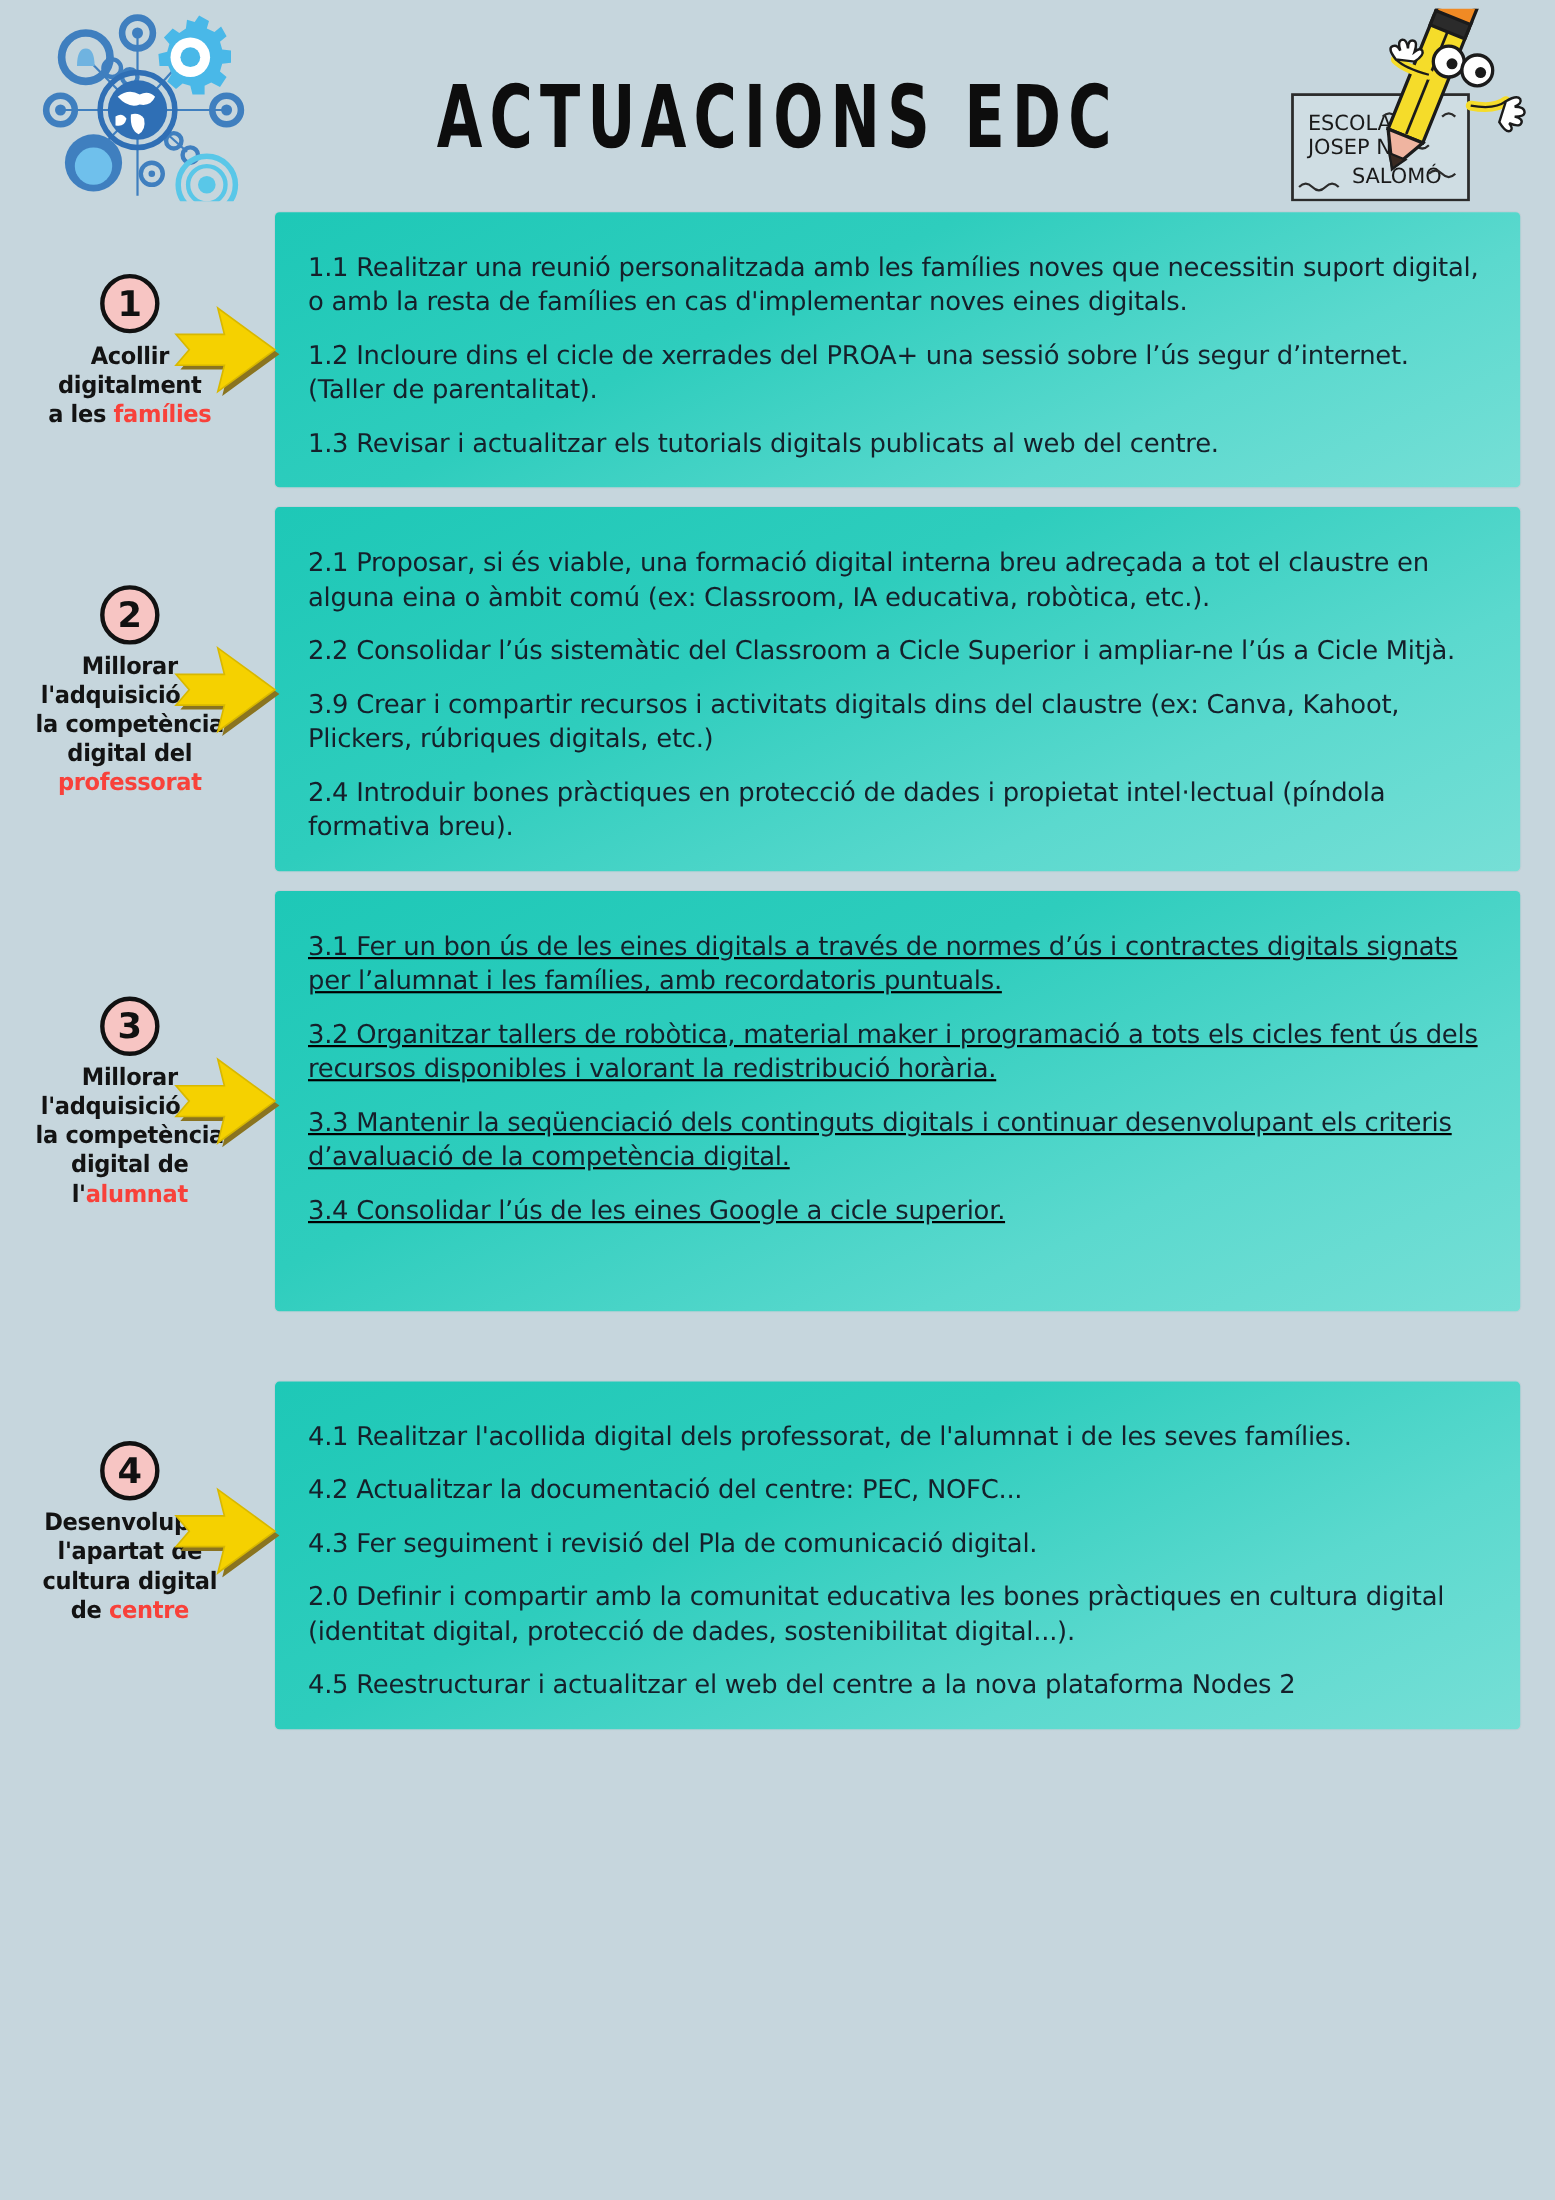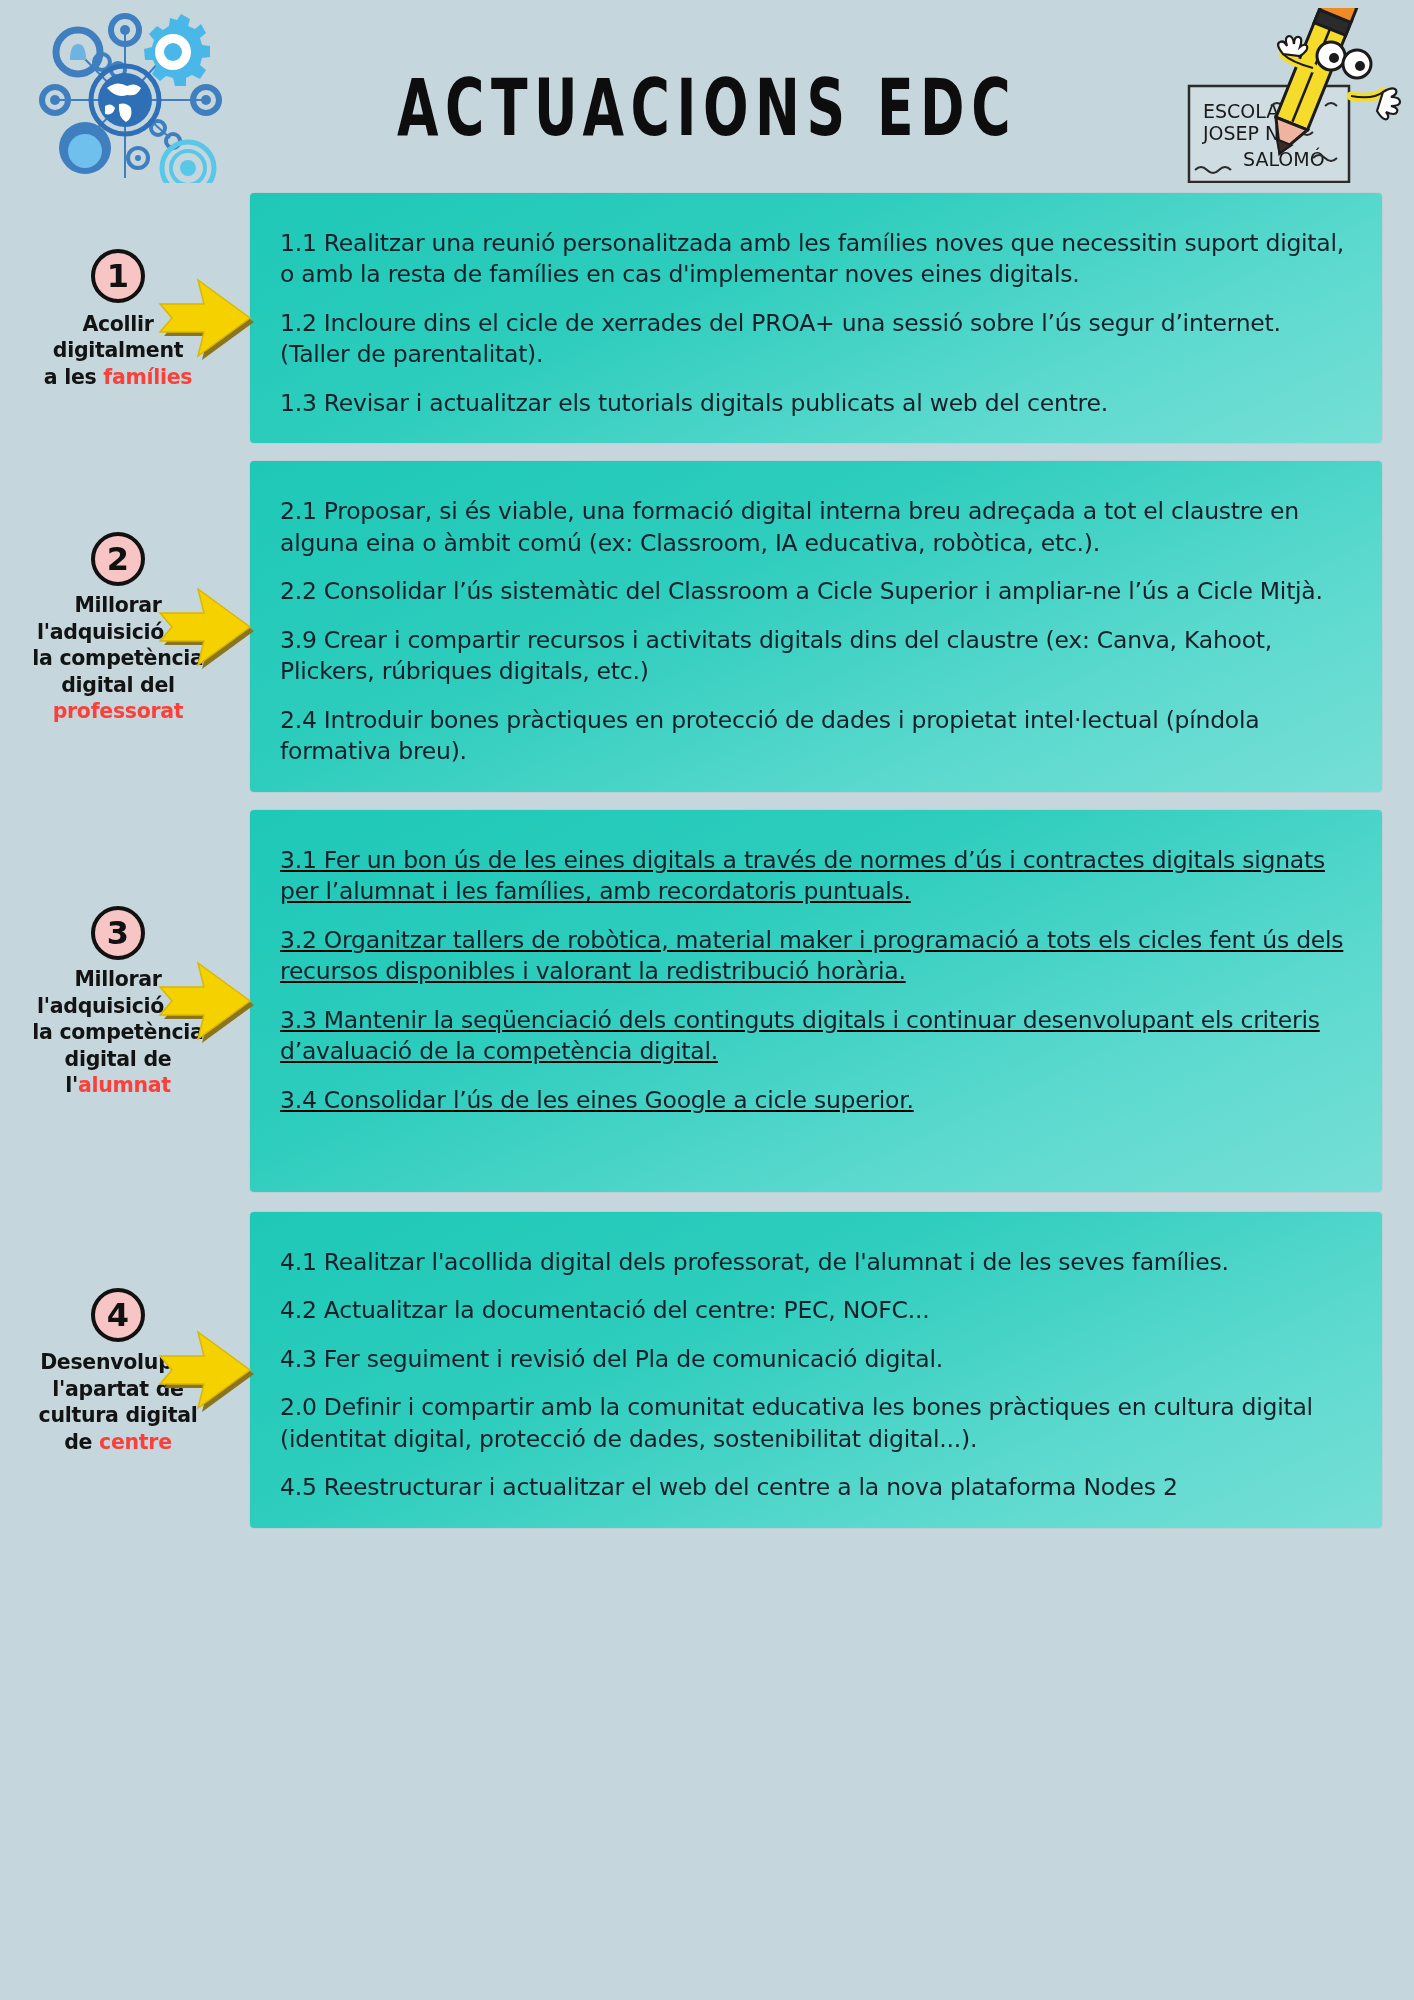--- a/index.html
+++ b/index.html
@@ -23,21 +23,21 @@
   }
   .logo-left {
     position: absolute;
     left: 30px;
     top: 8px;
     width: 200px;
     height: 175px;
   }
   .logo-right {
     position: absolute;
-    right: 4px;
+    right: 18px;
     top: 8px;
     width: 225px;
     height: 175px;
   }
   .header-title {
     position: absolute;
     left: 0;
     right: 0;
     top: 62px;
     text-align: center;
@@ -137,21 +137,21 @@
     letter-spacing: -0.25px;
   }
   .box p:last-child {
     margin-bottom: 0;
   }
 
   
   .row-1 .box { min-height: 245px; }
   .row-2 .box { min-height: 322px; }
   .row-3 .box { min-height: 382px; text-decoration: underline; }
-  .row-4 .box { min-height: 308px; }
+  .row-4 .box { min-height: 308px; margin-top: 44px; }
 
   .row-1 { margin-top: 8px; }
   .row-2 { margin-top: 14px; }
   .row-3 { margin-top: 14px; }
   .row-4 { margin-top: 20px; }
 </style>
 </head>
 <body>
 
 <div class="header">

